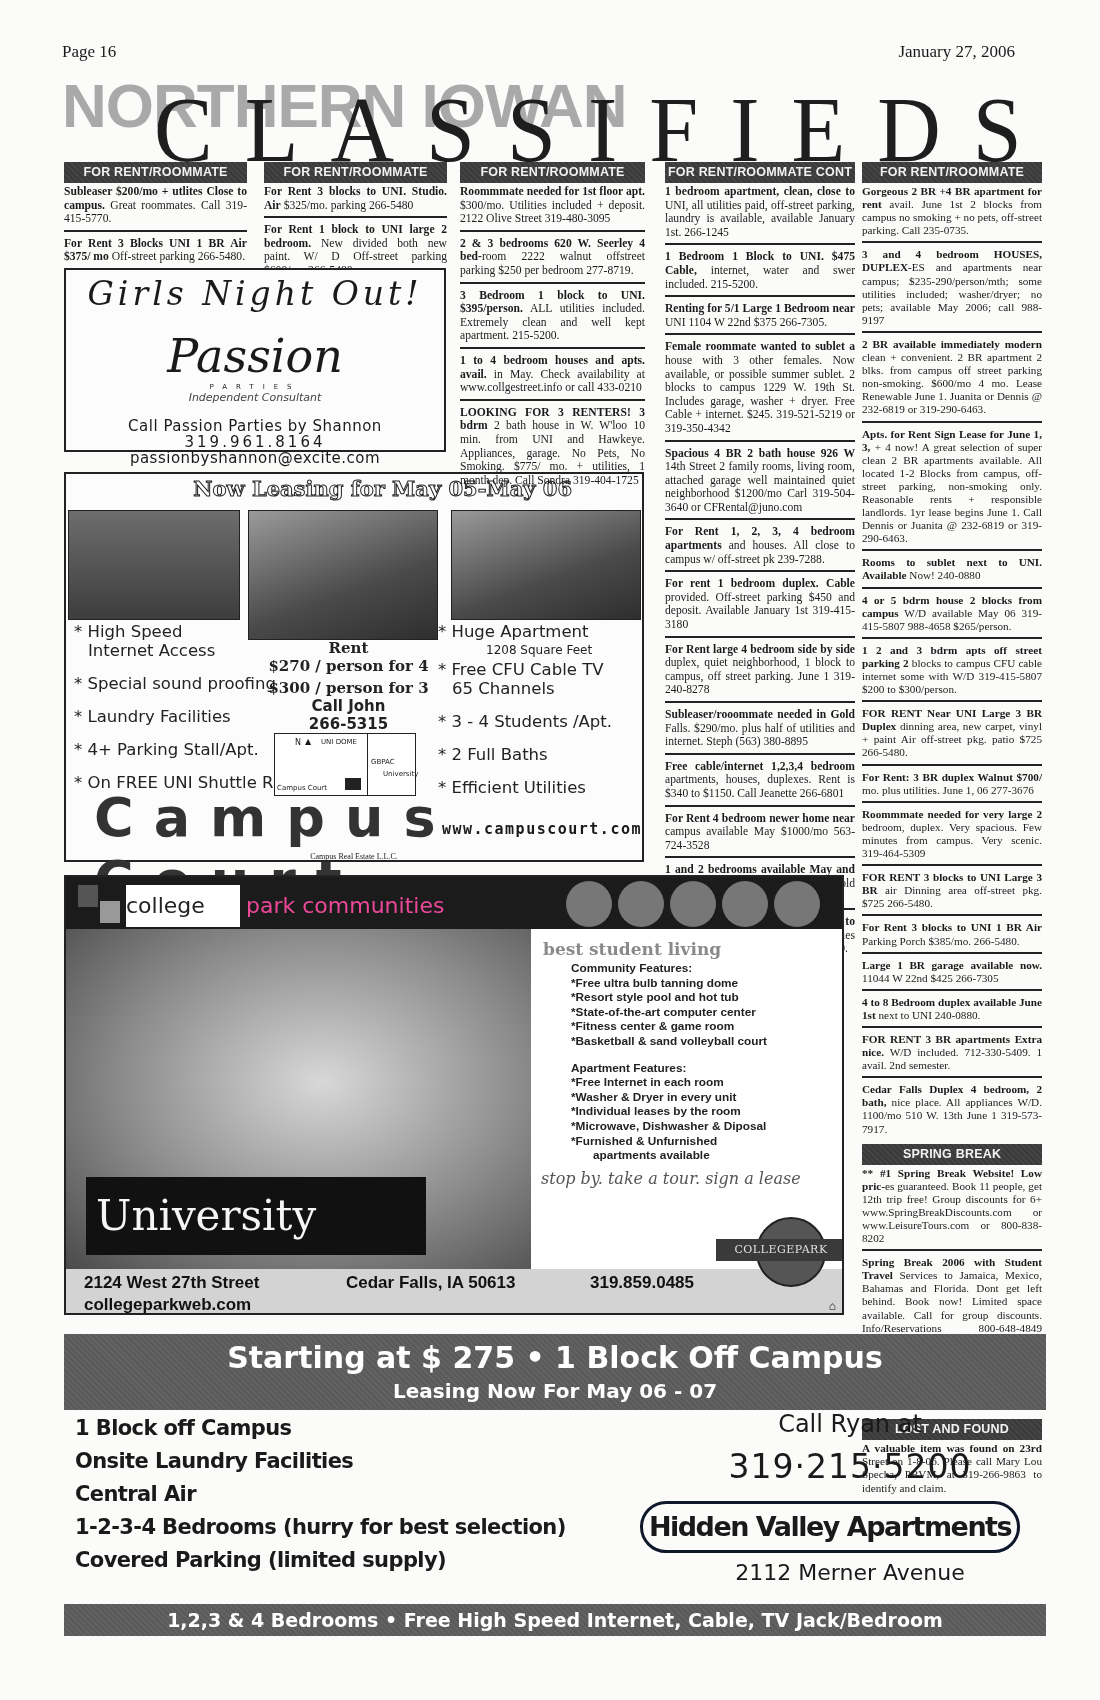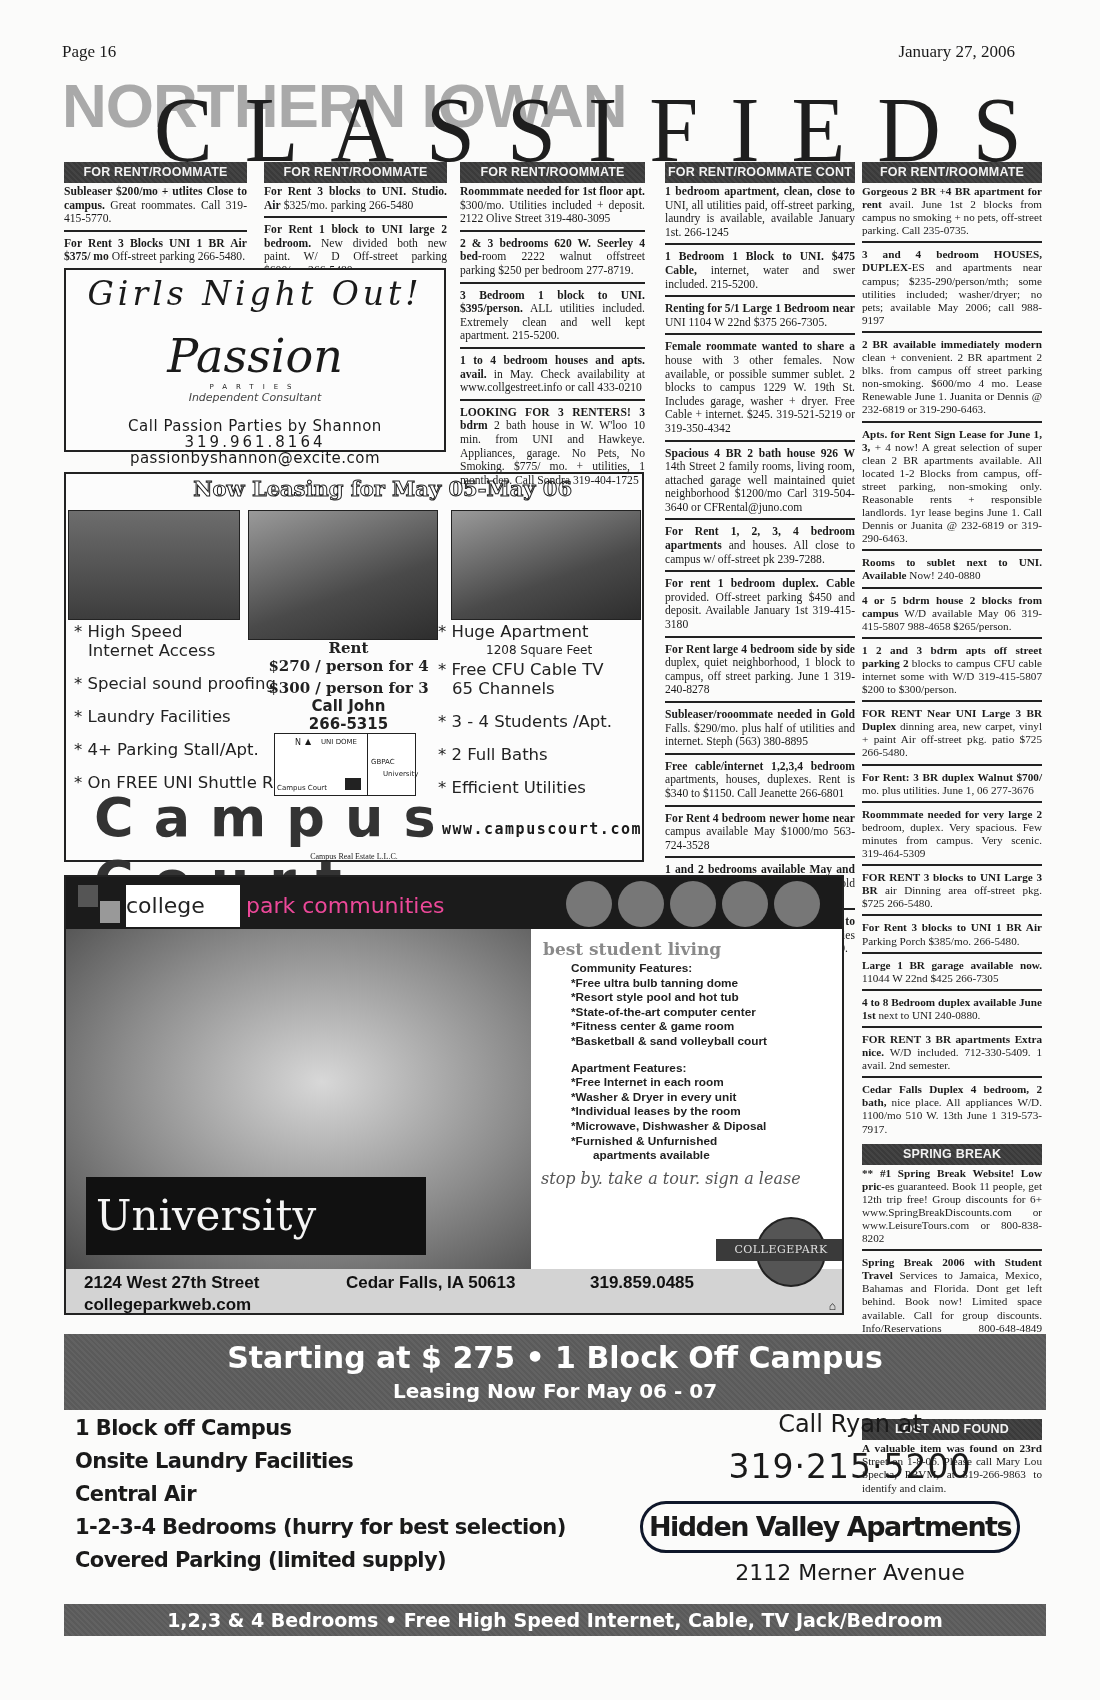--- a/index.html
+++ b/index.html
@@ -140,21 +140,21 @@
   <div class="ad"><b>3 Bedroom 1 block to UNI. $395/person.</b><span> ALL utilities included. Extremely clean and well kept apartment. 215-5200.</span></div>
   <div class="ad"><b>1 to 4 bedroom houses and apts. avail.</b><span> in May. Check availability at www.collgestreet.info or call 433-0210</span></div>
   <div class="ad"><b>LOOKING FOR 3 RENTERS! 3 bdrm</b><span> 2 bath house in W. W'loo 10 min. from UNI and Hawkeye. Appliances, garage. No Pets, No Smoking. $775/ mo. + utilities, 1 month dep. Call Sondra 319-404-1725</span></div>
 </div>
 
 <div class="col" style="left:665px;top:162px;width:190px">
   <div class="hdr">FOR RENT/ROOMMATE CONT</div>
   <div class="ad"><b>1 bedroom apartment, clean, close to</b><span> UNI, all utilities paid, off-street parking, laundry is available, available January 1st. 266-1245</span></div>
   <div class="ad"><b>1 Bedroom 1 Block to UNI. $475 Cable,</b><span> internet, water and swer included. 215-5200.</span></div>
   <div class="ad"><b>Renting for 5/1 Large 1 Bedroom near</b><span> UNI 1104 W 22nd $375 266-7305.</span></div>
-  <div class="ad"><b>Female roommate wanted to share a</b><span> house with 3 other females. Now available, or possible summer sublet. 2 blocks to campus 1229 W. 19th St. Includes garage, washer + dryer. Free Cable + internet. $245. 319-521-5219 or 319-350-4342</span></div>
+  <div class="ad"><b>Female roommate wanted to sublet a</b><span> house with 3 other females. Now available, or possible summer sublet. 2 blocks to campus 1229 W. 19th St. Includes garage, washer + dryer. Free Cable + internet. $245. 319-521-5219 or 319-350-4342</span></div>
   <div class="ad"><b>Spacious 4 BR 2 bath house 926 W</b><span> 14th Street 2 family rooms, living room, attached garage well maintained quiet neighborhood $1200/mo Carl 319-504-3640 or CFRental@juno.com</span></div>
   <div class="ad"><b>For Rent 1, 2, 3, 4 bedroom apartments</b><span> and houses. All close to campus w/ off-street pk 239-7288.</span></div>
   <div class="ad"><b>For rent 1 bedroom duplex. Cable</b><span> provided. Off-street parking $450 and deposit. Available January 1st 319-415-3180</span></div>
   <div class="ad"><b>For Rent large 4 bedroom side by side</b><span> duplex, quiet neighborhood, 1 block to campus, off street parking. June 1 319-240-8278</span></div>
   <div class="ad"><b>Subleaser/rooommate needed in Gold</b><span> Falls. $290/mo. plus half of utilities and internet. Steph (563) 380-8895</span></div>
   <div class="ad"><b>Free cable/internet 1,2,3,4 bedroom</b><span> apartments, houses, duplexes. Rent is $340 to $1150. Call Jeanette 266-6801</span></div>
   <div class="ad"><b>For Rent 4 bedroom newer home near</b><span> campus available May $1000/mo 563-724-3528</span></div>
   <div class="ad"><b>1 and 2 bedrooms available May and</b><span> June. $480-600. Free cable. Call Gold Falls Villa at 277-5231</span></div>
   <div class="ad"><b>2,3,4 Bedroom apartments close to UNI.</b><span> $630, $945 + $1260. All utilities included. 319-266-3323 319-290-5020.</span></div>
 </div>

